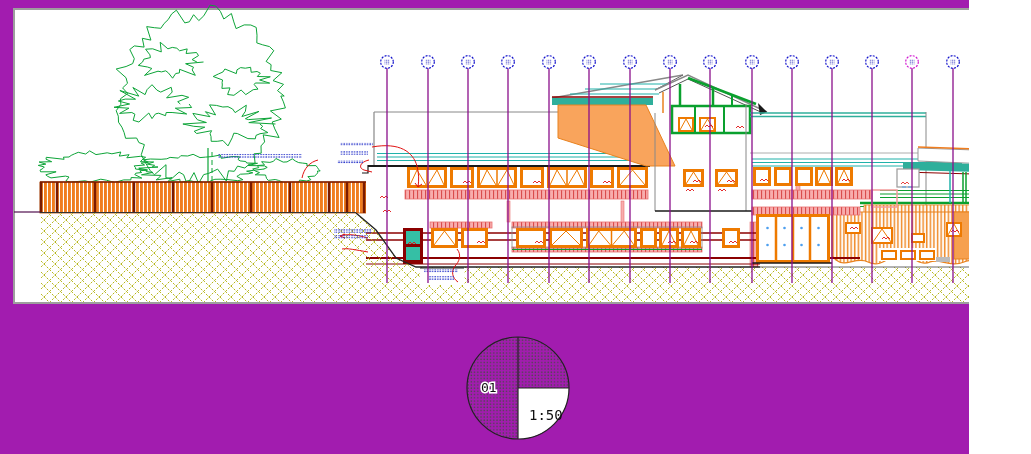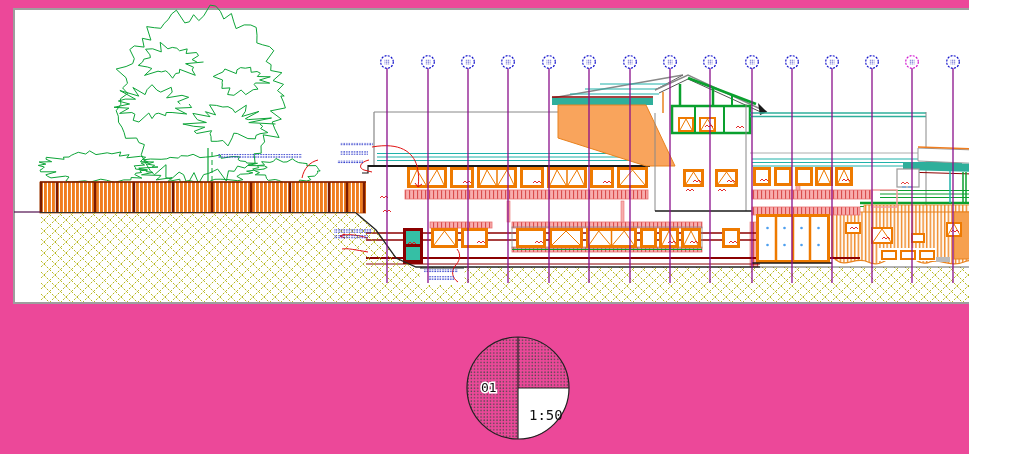--- a/index.html
+++ b/index.html
@@ -1,16 +1,16 @@
 <!DOCTYPE html>
 <html><head>
 <meta charset="utf-8">
 <style>
   html,body{margin:0;padding:0;background:#fff;}
-  .stage{position:relative;width:969px;height:454px;background:#ec4899;overflow:hidden;
+  .stage{position:relative;width:969px;height:454px;background:#a21caf;overflow:hidden;
          font-family:"DejaVu Sans Mono","Liberation Mono",monospace;}
   svg text{font-family:"DejaVu Sans Mono","Liberation Mono",monospace;fill:#111;}
 </style>
 </head>
 <body>
 
 <div class="stage">
 <svg width="1031" height="454" viewBox="0 0 1031 454">
   <defs>
     <pattern id="groundHatch" width="11" height="11" patternUnits="userSpaceOnUse">

